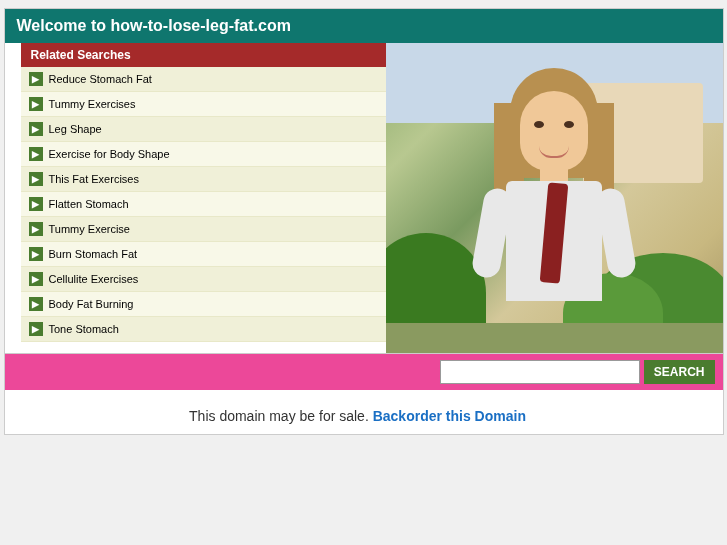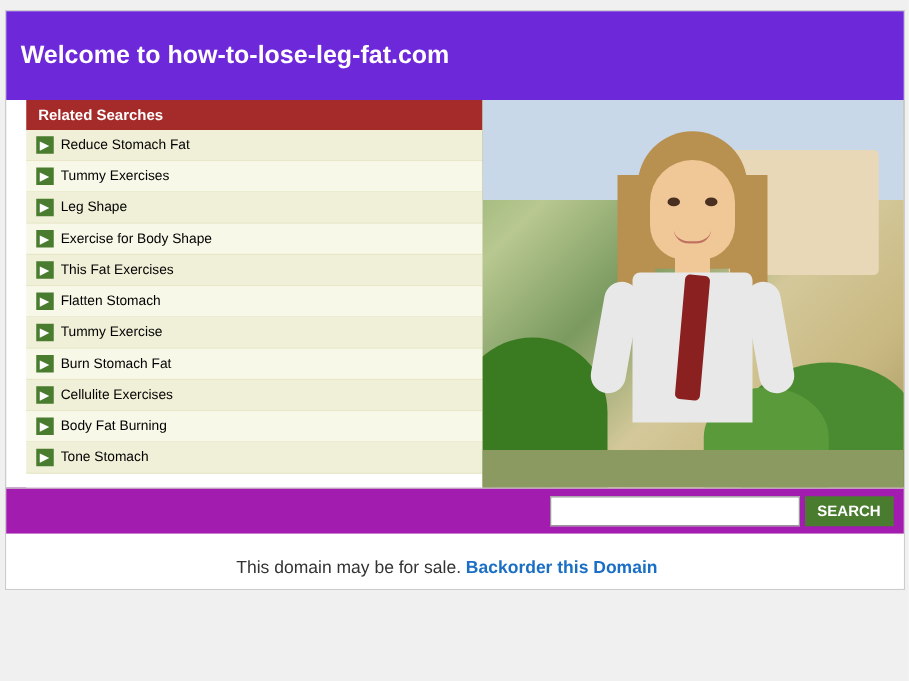--- a/index.html
+++ b/index.html
@@ -10,25 +10,25 @@
       width: 727px;
       min-height: 545px;
     }
     .outer-wrapper {
       width: 720px;
       margin: 8px auto;
       border: 1px solid #ccc;
       background: #fff;
     }
     .header-bar {
-      background: #6d28d9;
-      color: #fff;
-      font-size: 20px;
-      font-weight: bold;
-      padding: 24px 12px;
+      background: #0f766e;
+      color: #fff;
+      font-size: 16px;
+      font-weight: bold;
+      padding: 8px 12px;
     }
     .main-content {
       display: flex;
       flex-direction: row;
     }
     .left-panel {
       width: 375px;
       background: #fff;
       margin-left: 16px;
     }
@@ -96,21 +96,21 @@
       width: 120px;
       height: 100px;
       background: #e8d8b8;
       border-radius: 4px;
     }
     .search-bar-row {
       display: flex;
       align-items: center;
       justify-content: flex-end;
       padding: 6px 8px;
-      background: #a21caf;
+      background: #ec4899;
       border-top: 1px solid #ccc;
     }
     .search-input {
       width: 200px;
       height: 24px;
       border: 1px solid #999;
       padding: 2px 4px;
       font-size: 12px;
     }
     .search-button {

